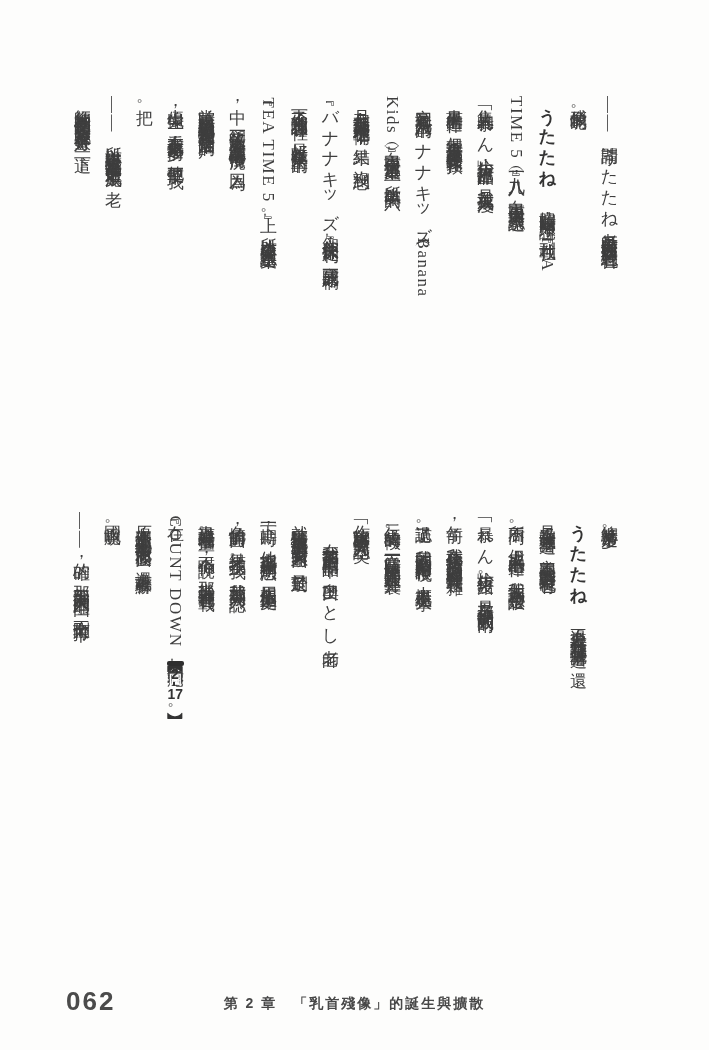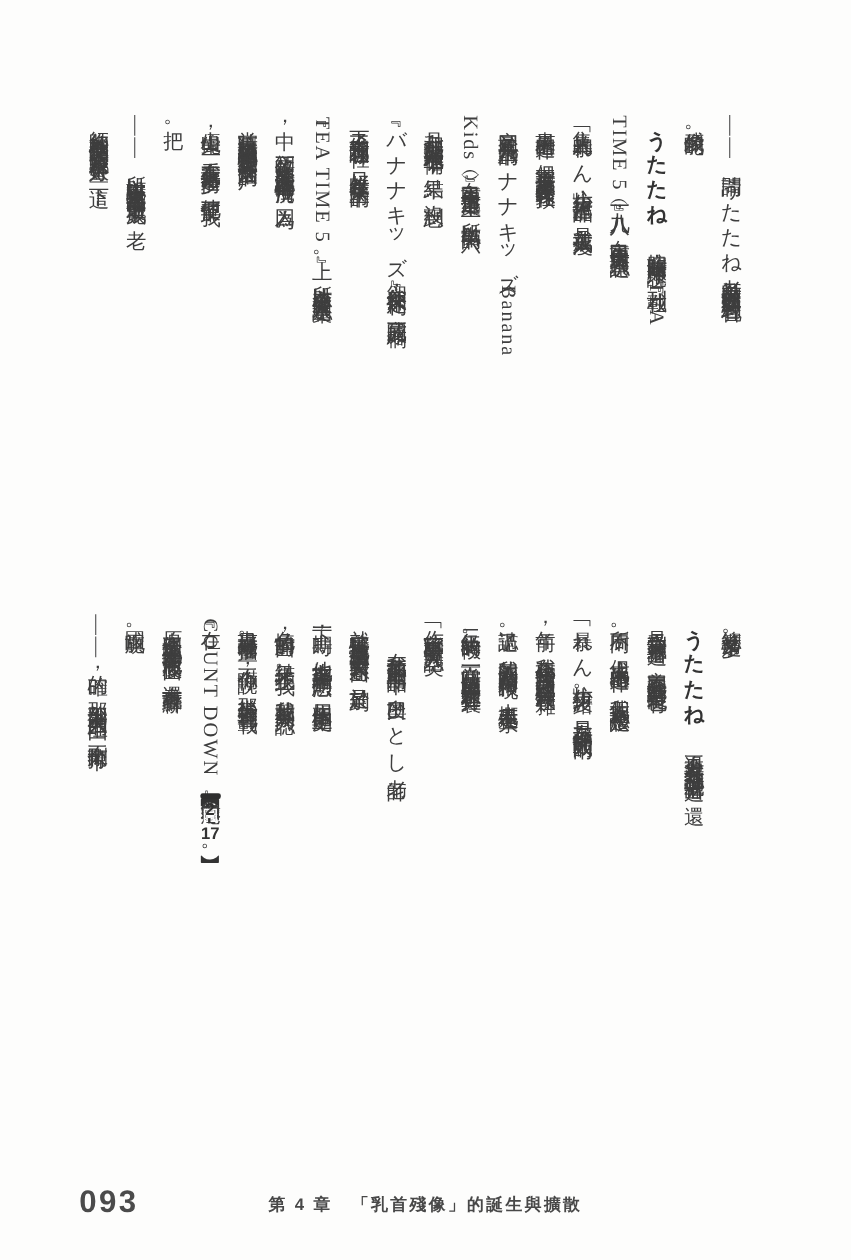--- a/index.html
+++ b/index.html
@@ -127,16 +127,16 @@
     <div class="line"><span>就曾實驗性地畫過俗稱的美少女系封面；於是到了</span></div>
     <div class="line"><span>下一期時，他抱著半惡搞的想法，想用個比上期更</span></div>
     <div class="line"><span>色情的封面，結果才找上了我。我替那系列同人誌</span></div>
     <div class="line"><span>畫過好幾幅插畫。不瞞你說，那幾張插畫也有刊載</span></div>
     <div class="line"><span>在『COUNT DOWN』的目錄和卷尾</span><b class="figref"><span>【</span><span class="figchar">圖</span><span class="tcy">2</span><span>-</span><span class="tcy">17</span><span>】</span></b><span>。</span></div>
     <div class="line"><span>原本這個趴在地上的女孩子屁股後面，還畫著蘇聯</span></div>
     <div class="line"><span>國旗呢。</span></div>
     <div class="line"><span>——的確，那部分因為大人的理由，不刪掉可不</span></div>
   </div>
 
-  <div class="page-number">093</div>
-  <div class="chapter-title">第 4 章　「乳首殘像」的誕生與擴散</div>
+  <div class="page-number">062</div>
+  <div class="chapter-title">第 2 章　「乳首殘像」的誕生與擴散</div>
 
 </div>
 
 </body></html>

